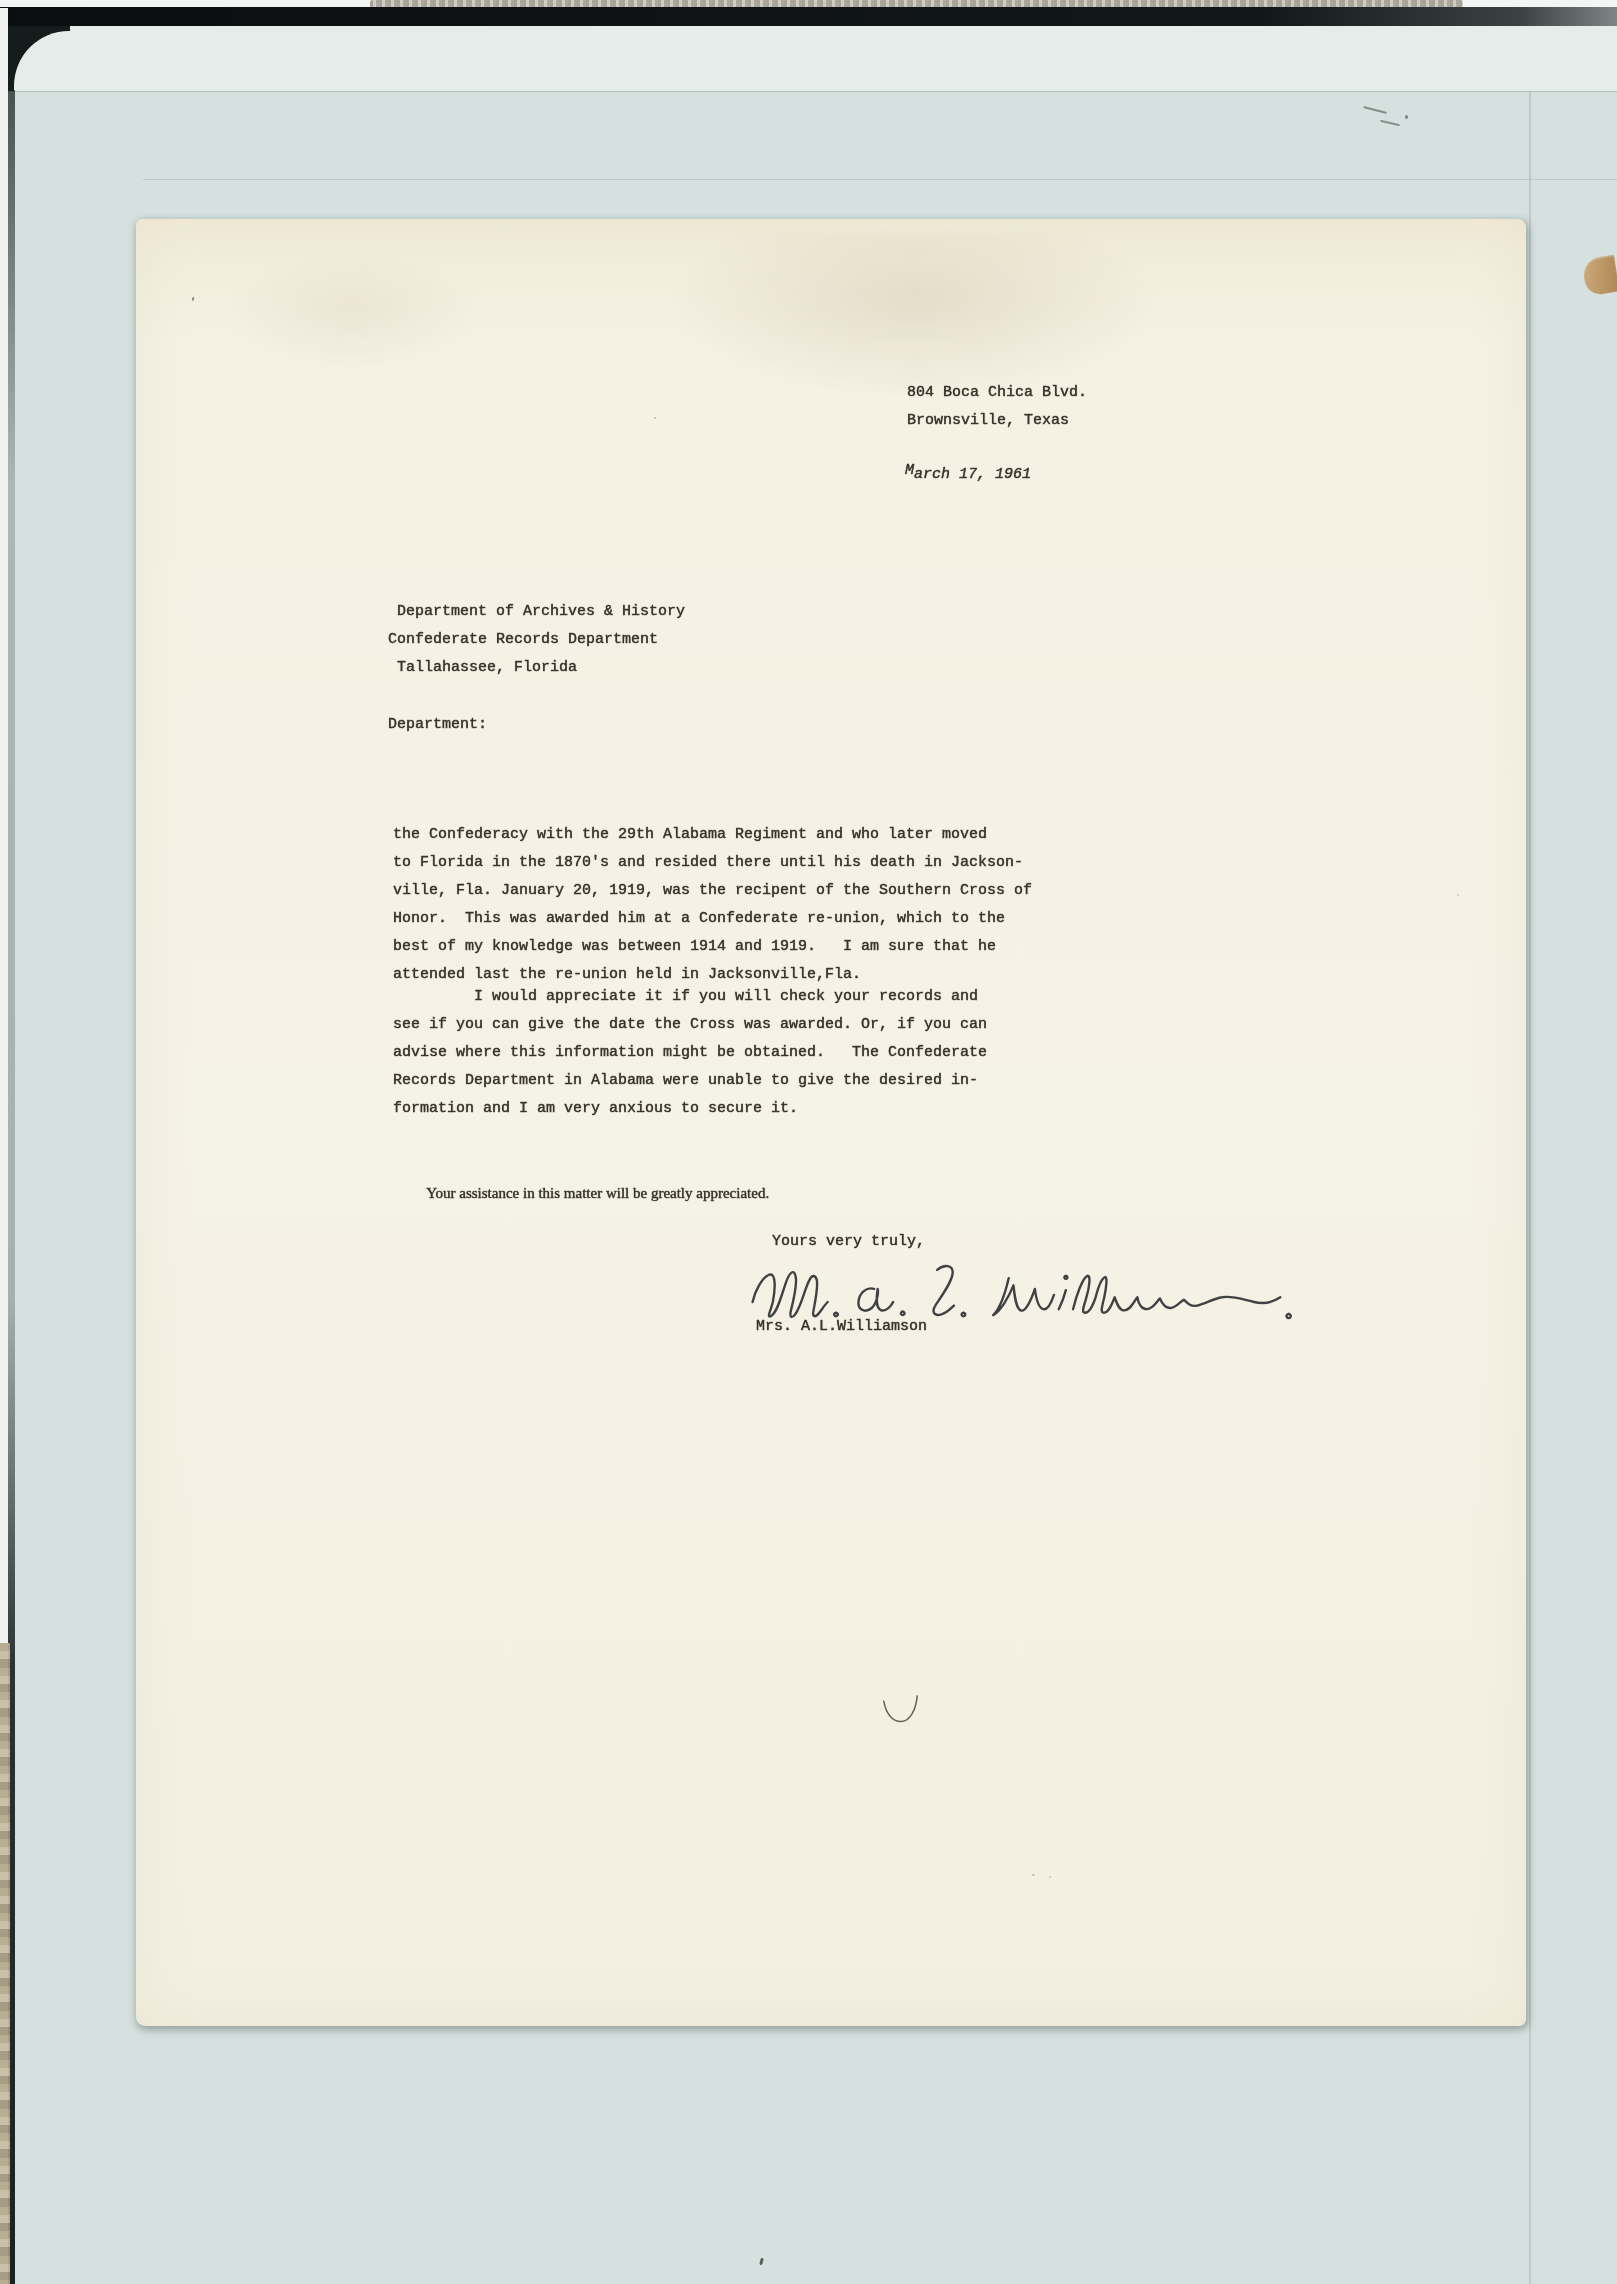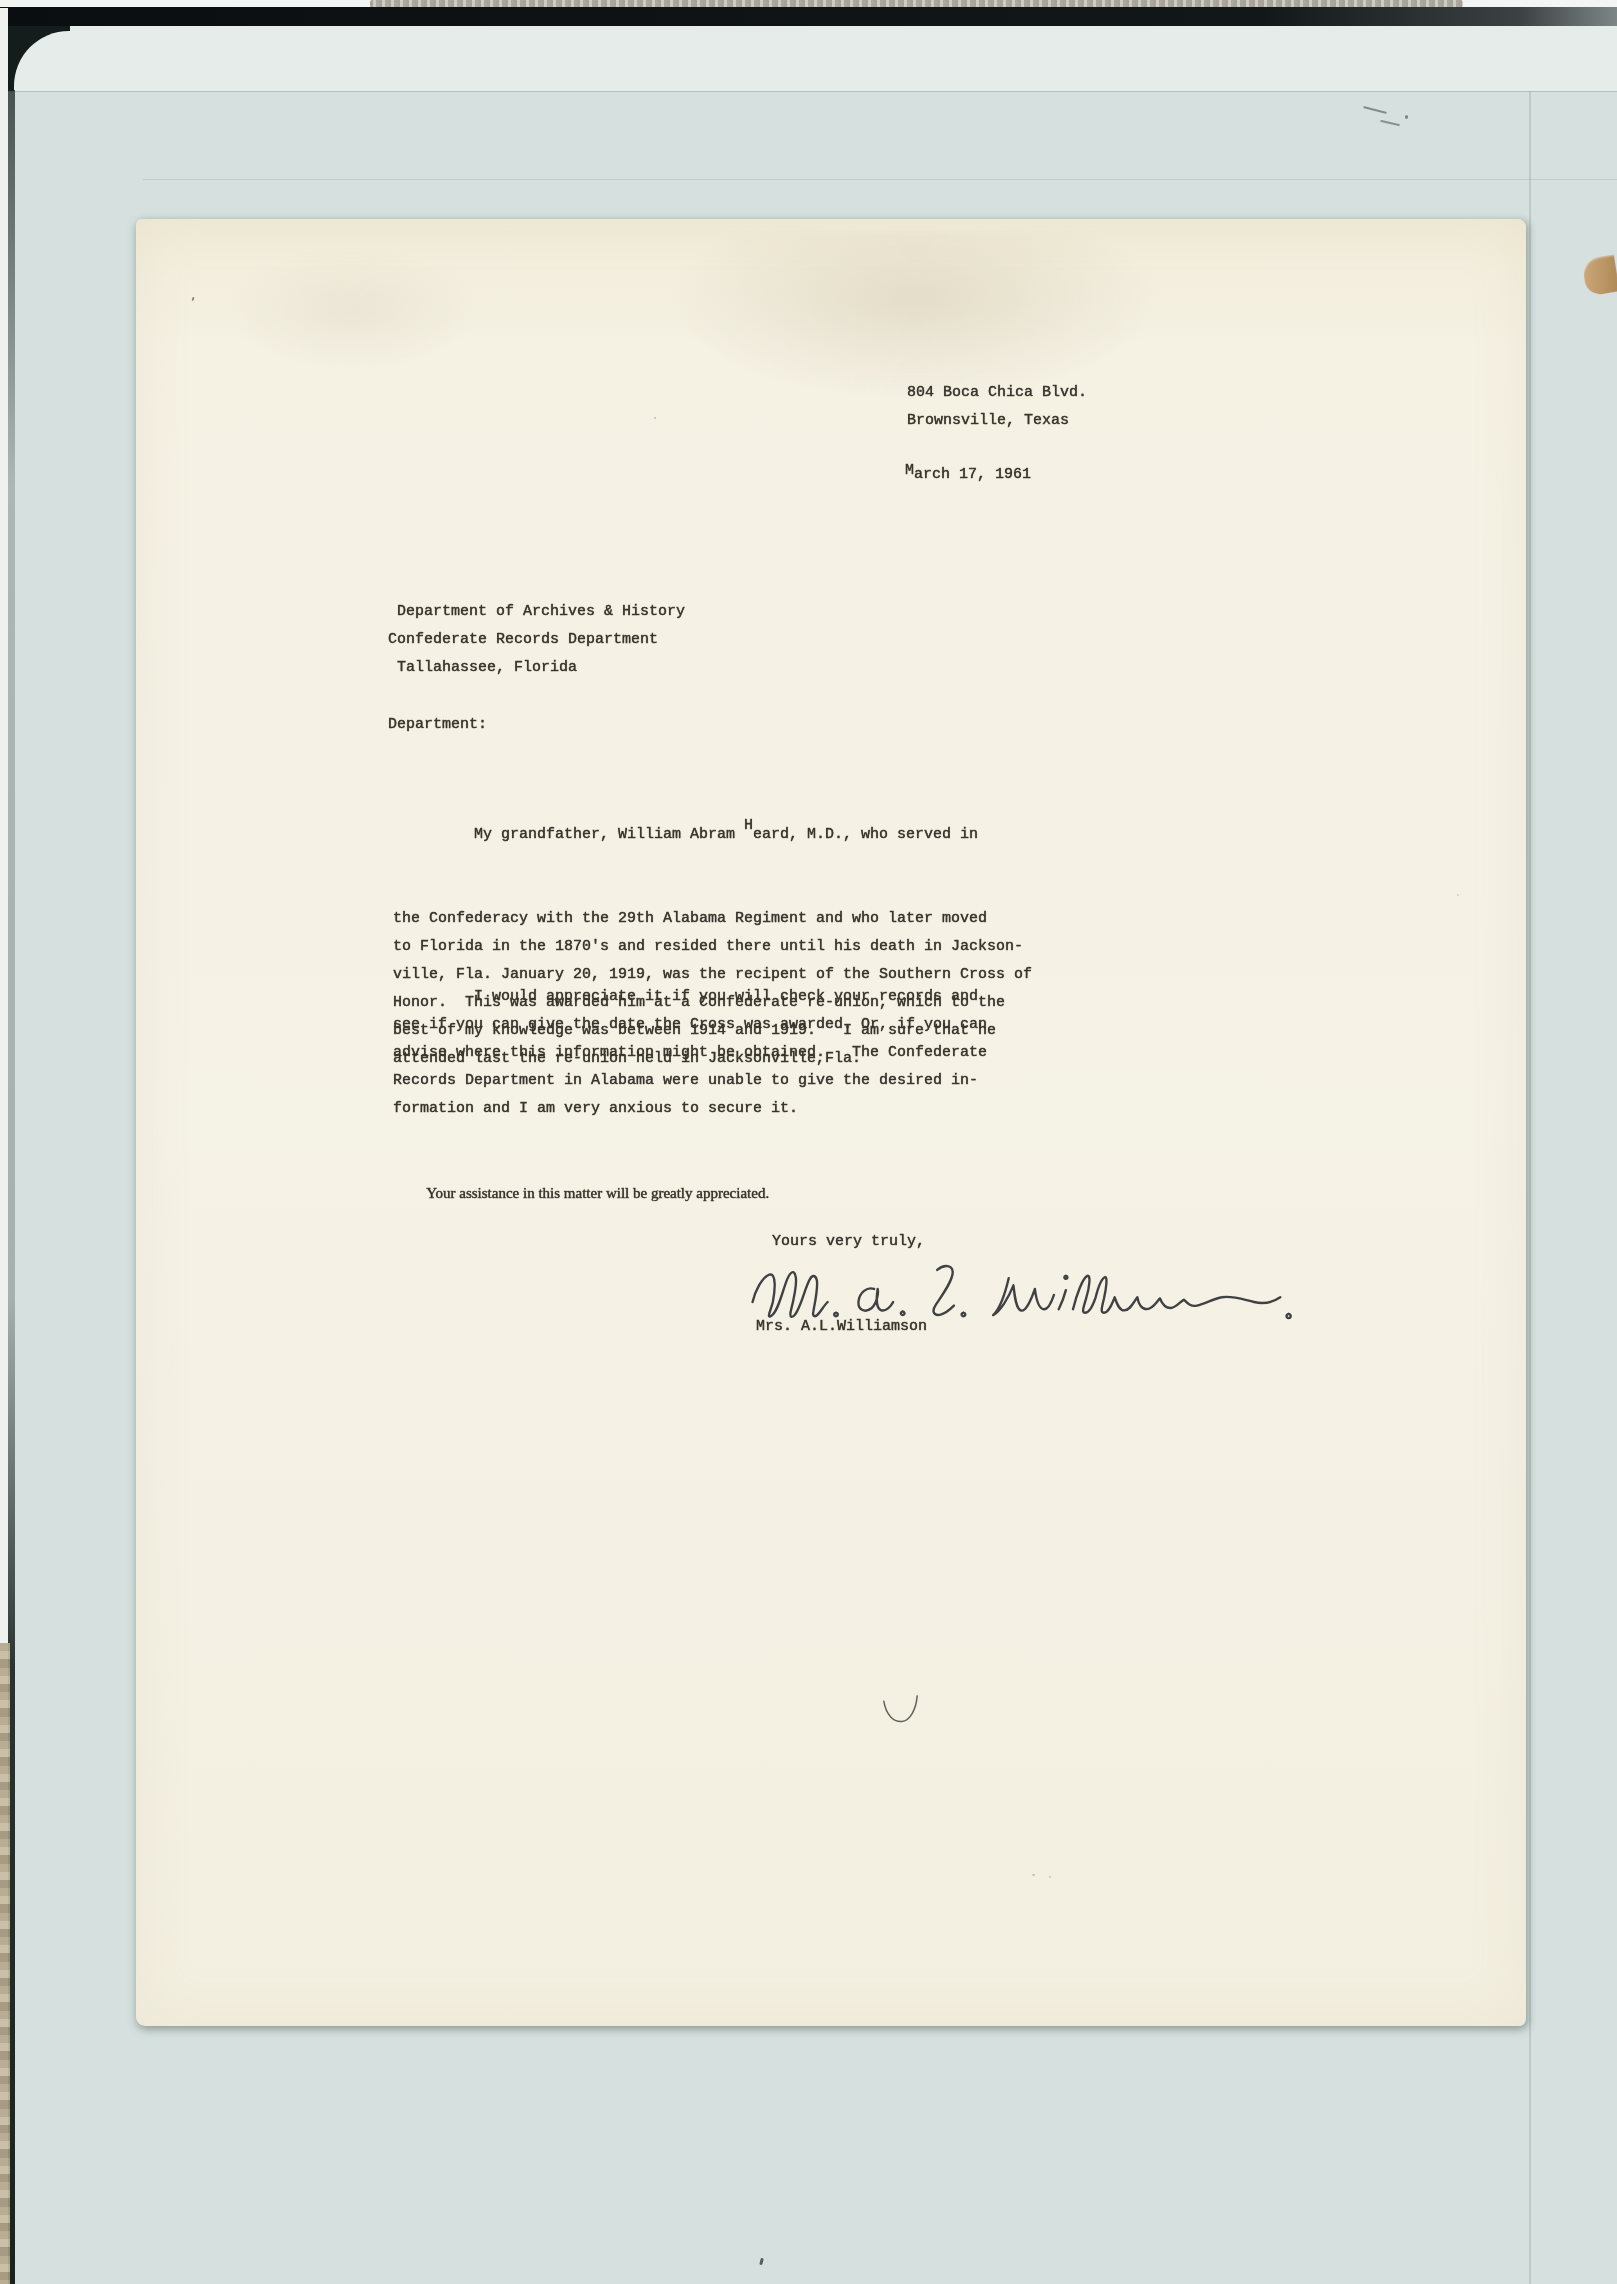--- a/index.html
+++ b/index.html
@@ -55,21 +55,21 @@
     filter:blur(3px);}
   .paper-smudge2{left:227px;top:251px;width:251px;height:119px;pointer-events:none;
     background:radial-gradient(ellipse,rgba(205,196,172,.22),rgba(205,196,172,0) 70%);filter:blur(3.6px);}
 
   
   .t{position:absolute;font-size:15px;line-height:28px;color:var(--ink,#3a362e);
     white-space:pre;letter-spacing:0;
     text-shadow:0 0 0.8px rgba(58,54,46,.85);-webkit-text-stroke:0.3px rgba(58,54,46,.75);}
   .tl{white-space:pre;}
   #return-address{left:907px;top:379px;}
-  #date-line{left:905px;top:461px;}
+  #date-line{left:905px;top:461px;font-style:italic;}
   #recipient{left:376px;top:598px;margin-left:12px;}
   #salutation{left:388px;top:711px;}
   #para1{left:393px;top:765px;}
   #para2{left:393px;top:983px;}
   #closing-sentence{left:393px;top:1179px;font-family:Liberation Serif, serif;}
   #valediction{left:772px;top:1228px;}
   #typed-name{left:756px;top:1313px;text-align:right;}
   .sup{position:relative;top:-9px;}
   .raised{position:relative;top:-4.2px;}
 
@@ -114,21 +114,20 @@
 
 <div class="t" id="return-address"><div class="tl">804 Boca Chica Blvd.</div><div class="tl">Brownsville, Texas</div></div>
 
 <div class="t" id="date-line"><span class="raised">M</span><span>arch 17, 1961</span></div>
 
 <div class="t" id="recipient"><div class="tl"> Department of Archives &amp; History</div><div class="tl">Confederate Records Department</div><div class="tl"> Tallahassee, Florida</div></div>
 
 <div class="t" id="salutation">Department:</div>
 
 <div class="t" id="para1">
-  <div class="tl"><span>         My grandfather, William Abram </span><span class="sup">H</span><span>eard, M.D., who served in</span></div>
   <div><div class="tl">the Confederacy with the 29th Alabama Regiment and who later moved</div><div class="tl">to Florida in the 1870's and resided there until his death in Jackson-</div><div class="tl">ville, Fla. January 20, 1919, was the recipent of the Southern Cross of</div><div class="tl">Honor.  This was awarded him at a Confederate re-union, which to the</div><div class="tl">best of my knowledge was between 1914 and 1919.   I am sure that he</div><div class="tl">attended last the re-union held in Jacksonville,Fla.</div></div>
 </div>
 
 <div class="t" id="para2"><div class="tl">         I would appreciate it if you will check your records and</div><div class="tl">see if you can give the date the Cross was awarded. Or, if you can</div><div class="tl">advise where this information might be obtained.   The Confederate</div><div class="tl">Records Department in Alabama were unable to give the desired in-</div><div class="tl">formation and I am very anxious to secure it.</div></div>
 
 <div class="t" id="closing-sentence">         Your assistance in this matter will be greatly appreciated.</div>
 
 <div class="t" id="valediction">Yours very truly,</div>
 
 <svg class="abs signature-svg" viewBox="0 0 910 136" role="img" aria-label="Mrs. A. L. Williamson">

